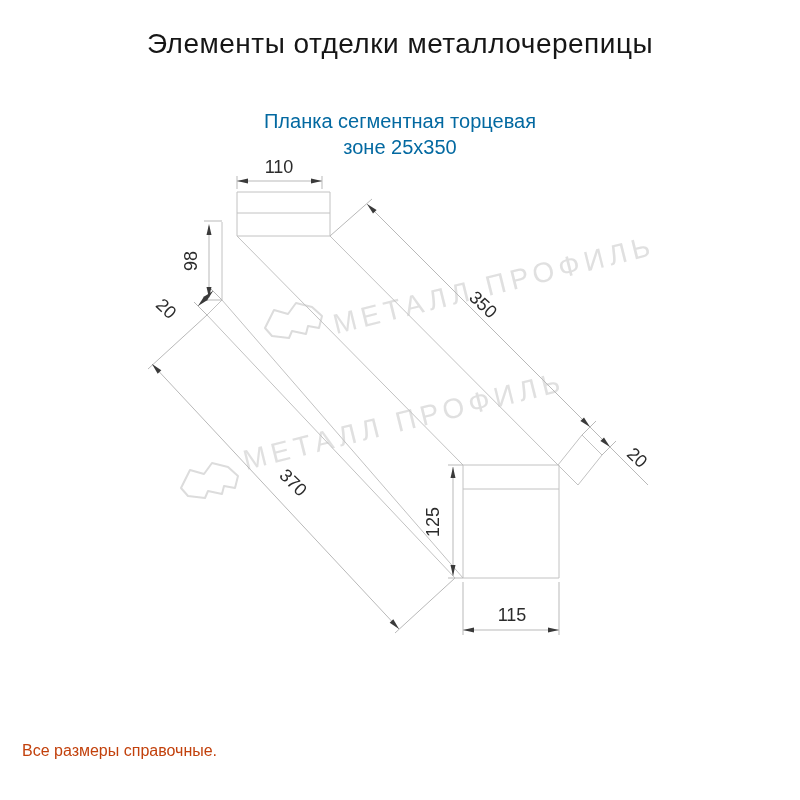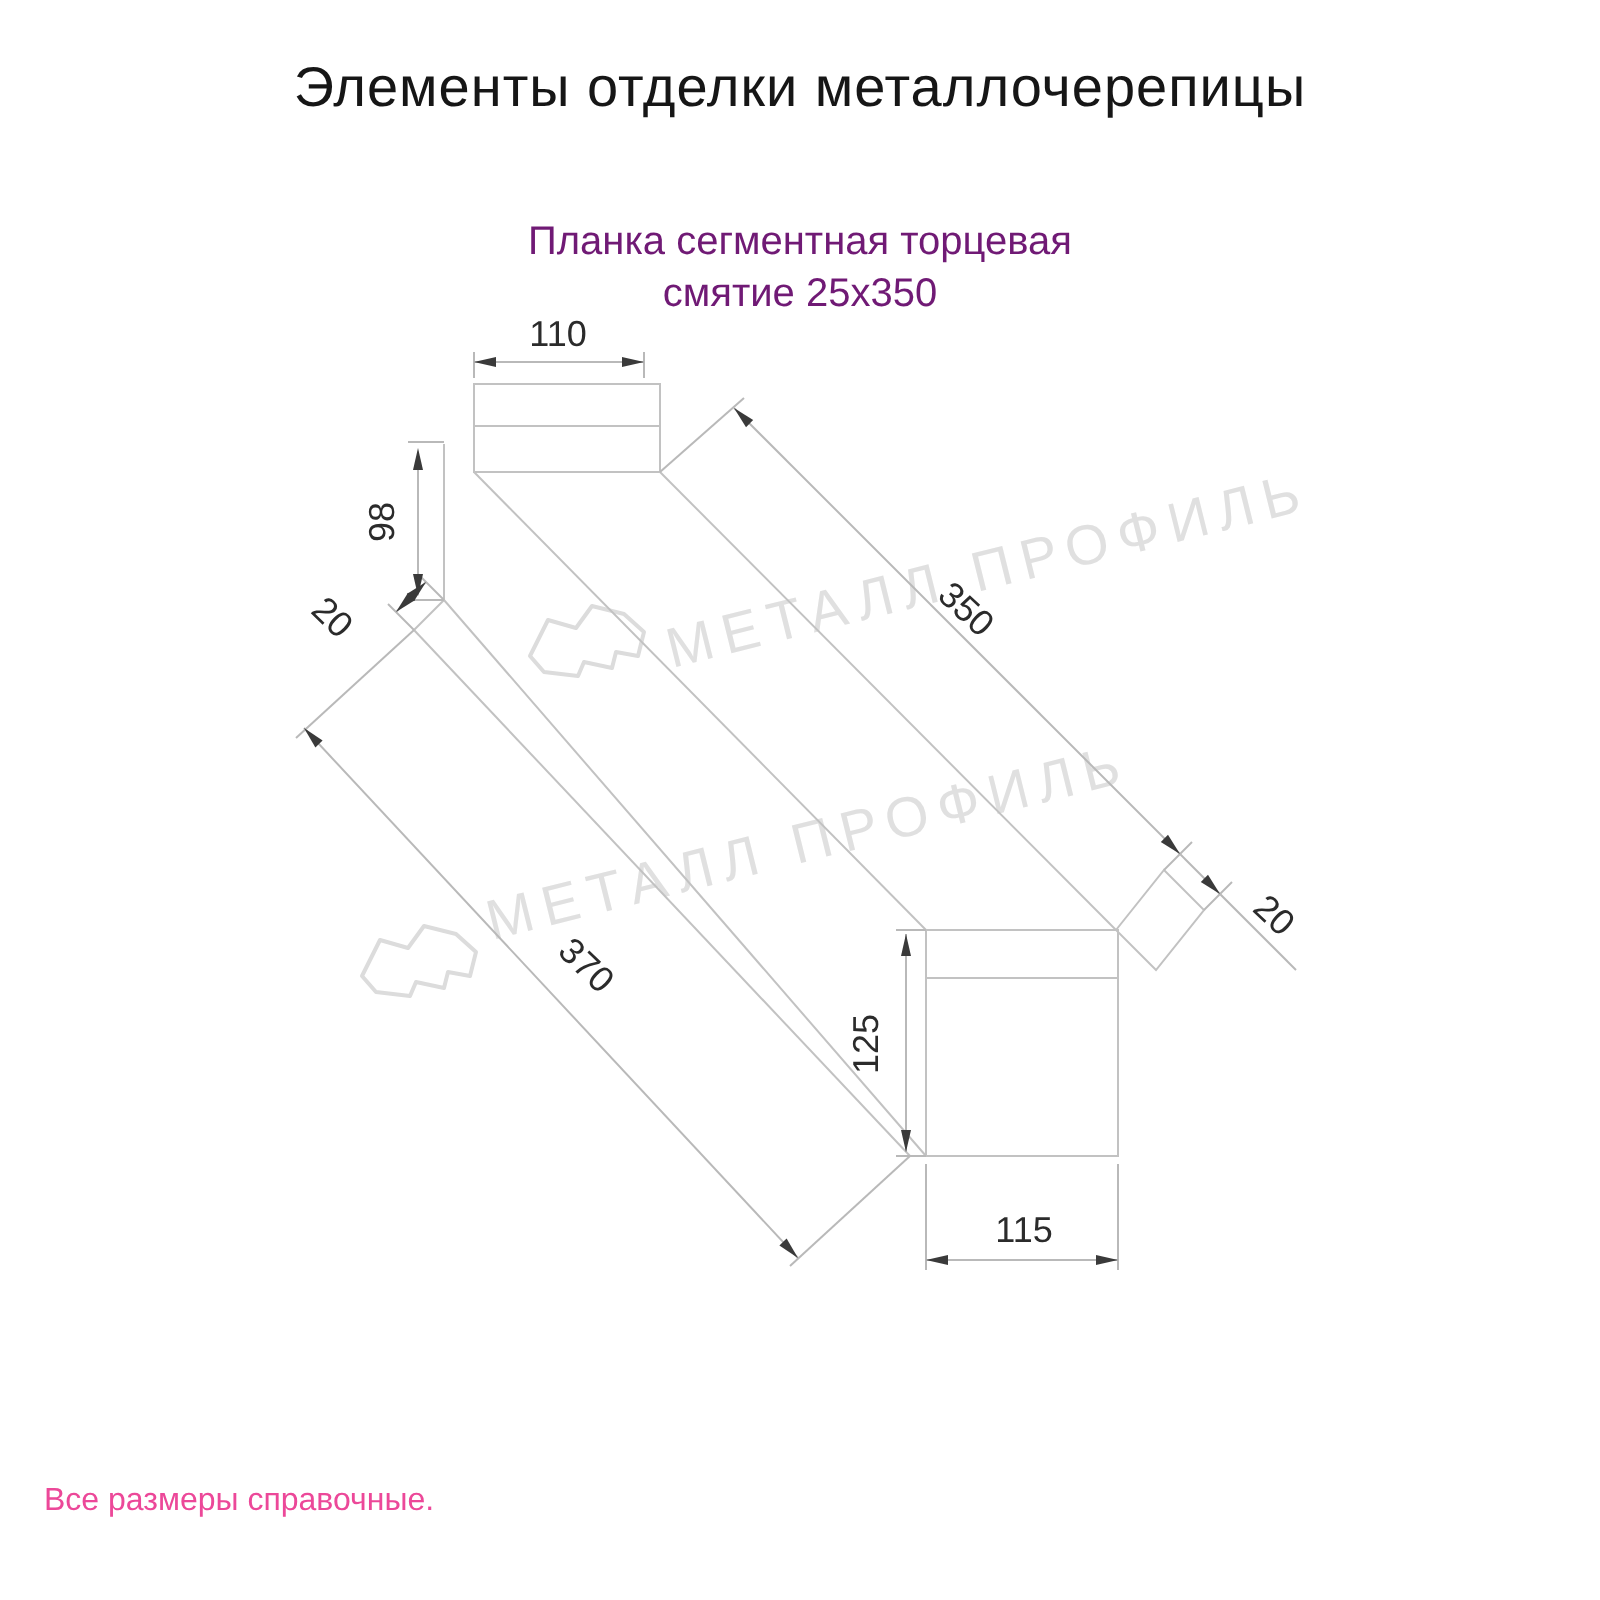--- a/index.html
+++ b/index.html
@@ -1,40 +1,40 @@
 <!DOCTYPE html>
 <html><head>
 <meta charset="utf-8">
 <style>
   html,body{margin:0;padding:0;background:#ffffff;}
   .page{position:relative;width:800px;height:800px;background:#ffffff;overflow:hidden;
         font-family:"Liberation Sans", sans-serif;border-radius:15px;}
   .title{position:absolute;top:28px;left:0;right:0;text-align:center;
          font-size:28px;font-weight:400;color:#161616;letter-spacing:0.5px;}
   .subtitle{position:absolute;top:108px;left:0;right:0;text-align:center;
-            font-size:20px;line-height:26px;color:#701a75;}
-  .notes{position:absolute;left:22px;top:739px;font-size:16px;line-height:24.5px;color:#ec4899;}
+            font-size:20px;line-height:26px;color:#0369a1;}
+  .notes{position:absolute;left:22px;top:739px;font-size:16px;line-height:24.5px;color:#c2410c;}
   svg{position:absolute;left:0;top:0;}
   .geo{stroke:#c2c2c2;stroke-width:1;fill:none;}
   .dimline{stroke:#b9b9b9;stroke-width:1;fill:none;}
   .arrow{fill:#3a3a3a;stroke:none;}
   .dimtext{font-family:"Liberation Sans", sans-serif;font-size:18px;fill:#2b2b2b;}
   .wmtext{font-family:"Liberation Sans", sans-serif;font-size:28px;fill:#e0e0e0;letter-spacing:5px;}
   .wmglyph{stroke:#dcdcdc;stroke-width:2;fill:none;stroke-linejoin:round;}
 </style>
 </head>
 <body>
 
 <div class="page">
 
   <div class="title">Элементы отделки металлочерепицы</div>
 
   <div class="subtitle">
     <div>Планка сегментная торцевая</div>
-    <div>смятие 25х350</div>
+    <div>зоне 25х350</div>
   </div>
 
   <svg width="800" height="800" viewBox="0 0 800 800">
 
     <g>
       <path class="wmglyph" transform="translate(262,300)" d="M3,28 L12,10 L26,14 L34,3 L50,7 L60,16 L57,28 L46,26 L44,34 L30,31 L27,38 L10,36 Z"></path>
       <text class="wmtext" x="336" y="334" transform="rotate(-14 336 334)">МЕТАЛЛ ПРОФИЛЬ</text>
     </g>
     <g>
       <path class="wmglyph" transform="translate(178,460)" d="M3,28 L12,10 L26,14 L34,3 L50,7 L60,16 L57,28 L46,26 L44,34 L30,31 L27,38 L10,36 Z"></path>

